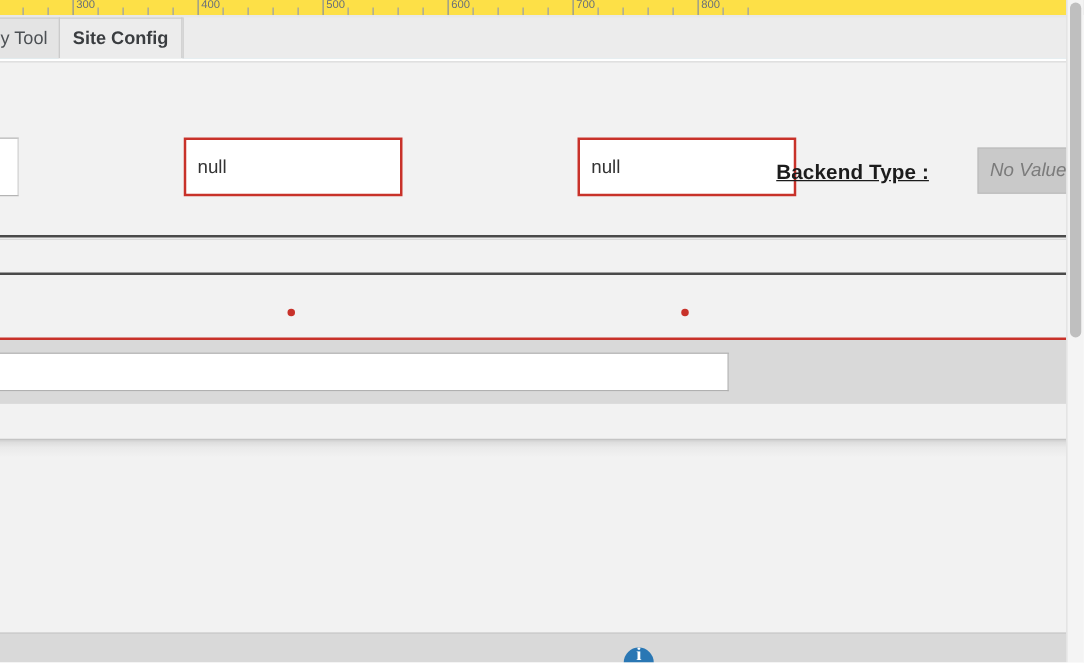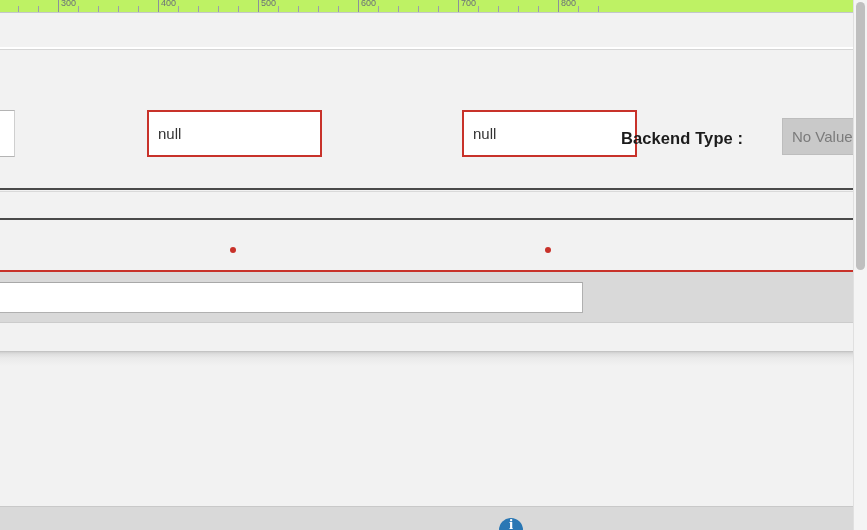--- a/index.html
+++ b/index.html
@@ -20,21 +20,21 @@
     height: 530px;
     background: #f2f2f2;
     overflow: hidden;
   }
 
   
   .ruler {
     position: absolute;
     left: 0; top: 0;
     width: 853px; height: 12px;
-    background: #bef264;
+    background: #fde047;
     border-bottom: 1px solid #c3c7cc;
     overflow: hidden;
   }
   .ruler-tick {
     position: absolute;
     top: 6px;
     width: 1px; height: 6px;
     background: #9aa0a8;
   }
   .ruler-tick.major {
@@ -167,20 +167,21 @@
     box-sizing: border-box;
     background: #c9c9c9;
     border: 1px solid #bdbdbd;
     color: #7b7b7b;
     font-size: 15px;
     padding-left: 9px;
     display: flex;
     align-items: center;
     white-space: nowrap;
     overflow: hidden;
+    font-style: italic;
   }
 
   
   .rule-dark {
     position: absolute;
     left: 0;
     width: 853px;
     height: 2px;
     background: #4a4a4a;
   }
@@ -324,41 +325,50 @@
       <div class="ruler-tick" style="left: 598px;"></div>
       <div class="ruler-label" style="left: 61px;">300</div>
       <div class="ruler-label" style="left: 161px;">400</div>
       <div class="ruler-label" style="left: 261px;">500</div>
       <div class="ruler-label" style="left: 361px;">600</div>
       <div class="ruler-label" style="left: 461px;">700</div>
       <div class="ruler-label" style="left: 561px;">800</div>
     </div>
   <div class="ruler-right-pad"></div>
 
+  <div class="tabstrip">
+    <div class="tab-rest"></div>
+    <div class="tab truncated">
+      <span>y Tool</span>
+    </div>
+    <div class="tab selected" style="left:47px; width:99px;">
+      <span>Site Config</span>
+    </div>
+  </div>
 
   <div class="panel">
     <div class="panel-topline"></div>
 
     <div class="form-row">
 
       <div class="txt-input plain" style="left:-18px; top:10px; width:33px; height:47px;">
         <span></span>
       </div>
 
       <div class="txt-input err" style="left:147px; top:10px; width:175px; height:47px;">
         <span>null</span>
       </div>
       <div class="req-dot" style="left:230px; top:147px;"></div>
 
       <div class="txt-input err" style="left:462px; top:10px; width:175px; height:47px;">
         <span>null</span>
       </div>
       <div class="req-dot" style="left:545px; top:147px;"></div>
 
-      <div class="field-label" style="left:621px; top:28px;">Backend Type :</div>
+      <div class="field-label" style="left:621px; top:28px;text-decoration:underline;">Backend Type :</div>
       <div class="select-disabled" style="left:782px; top:18px; width:80px; height:37px;">
         <span>No Value</span>
       </div>
     </div>
 
     <div class="rule-dark" style="top:141px;"></div>
     <div class="rule-hair" style="top:144px;"></div>
     <div class="rule-dark" style="top:171px;"></div>
     <div class="rule-red" style="top:223px;"></div>
   </div>

